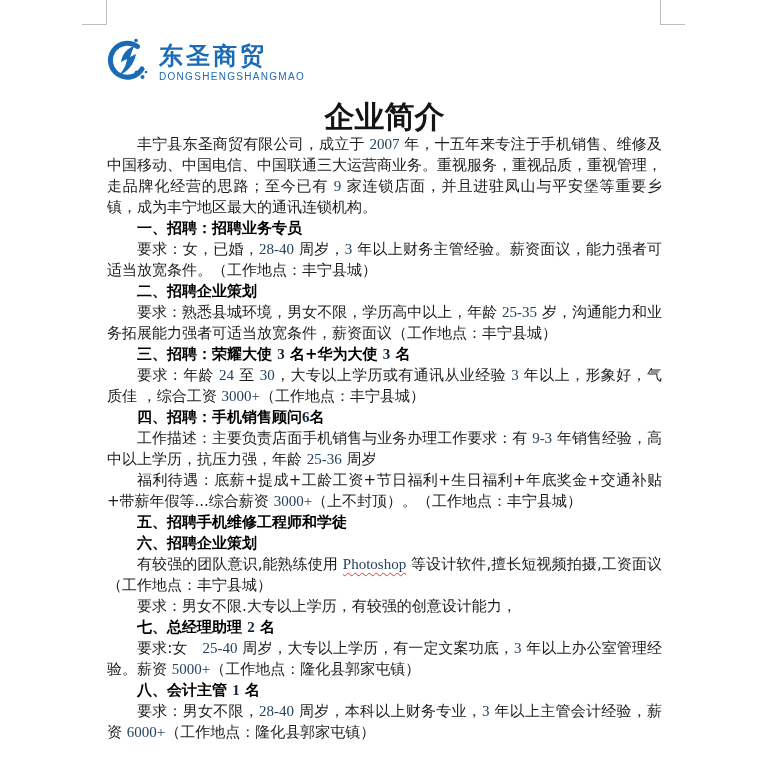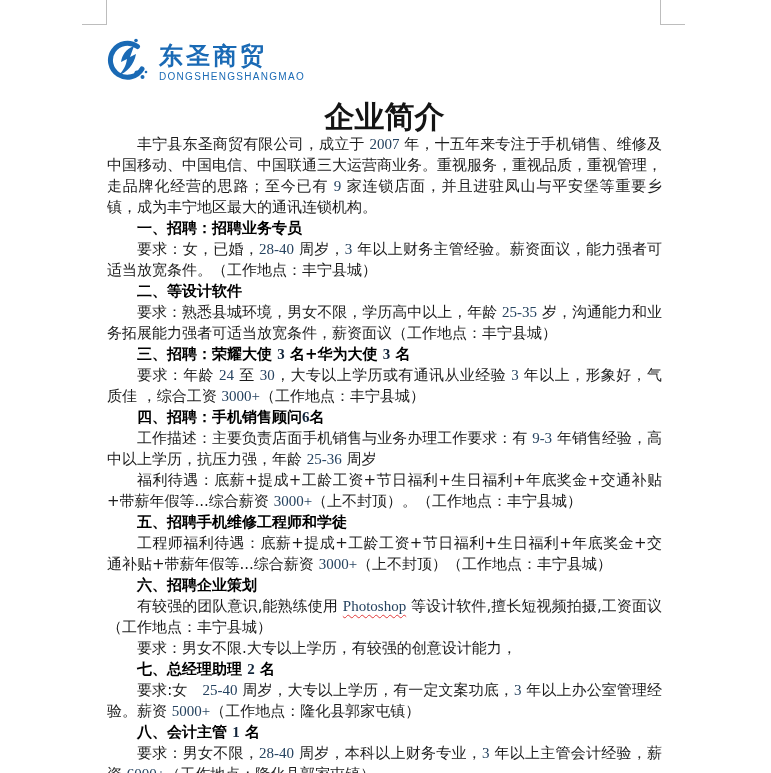--- a/index.html
+++ b/index.html
@@ -91,29 +91,28 @@
         <span class="logo-sub">DONGSHENGSHANGMAO</span>
       </span>
     </div>
 
     <h1 class="doc-title">企业简介</h1>
 
     <div class="doc-body">
         <p class="body">丰宁县东圣商贸有限公司，成立于 <span class="latin">2007</span> 年，十五年来专注于手机销售、维修及中国移动、中国电信、中国联通三大运营商业务。重视服务，重视品质，重视管理，走品牌化经营的思路；至今已有 <span class="latin">9</span> 家连锁店面，并且进驻凤山与平安堡等重要乡镇，成为丰宁地区最大的通讯连锁机构。</p>
         <p class="heading">一、招聘：招聘业务专员</p>
         <p class="body">要求：女，已婚，<span class="latin">28-40</span> 周岁，<span class="latin">3</span> 年以上财务主管经验。薪资面议，能力强者可适当放宽条件。（工作地点：丰宁县城）</p>
-        <p class="heading">二、等设计软件</p>
+        <p class="heading">二、招聘企业策划</p>
         <p class="body">要求：熟悉县城环境，男女不限，学历高中以上，年龄 <span class="latin">25-35</span> 岁，沟通能力和业务拓展能力强者可适当放宽条件，薪资面议（工作地点：丰宁县城）</p>
         <p class="heading">三、招聘：荣耀大使 <span class="latin">3</span> 名+华为大使 <span class="latin">3</span> 名</p>
         <p class="body">要求：年龄 <span class="latin">24</span> 至 <span class="latin">30</span>，大专以上学历或有通讯从业经验 <span class="latin">3</span> 年以上，形象好，气质佳 ，综合工资 <span class="latin">3000+</span>（工作地点：丰宁县城）</p>
         <p class="heading">四、招聘：手机销售顾问<span class="latin">6</span>名</p>
         <p class="body">工作描述：主要负责店面手机销售与业务办理工作要求：有 <span class="latin">9-3</span> 年销售经验，高中以上学历，抗压力强，年龄 <span class="latin">25-36</span> 周岁</p>
         <p class="body">福利待遇：底薪+提成+工龄工资+节日福利+生日福利+年底奖金+交通补贴+带薪年假等...综合薪资 <span class="latin">3000+</span>（上不封顶）。（工作地点：丰宁县城）</p>
         <p class="heading">五、招聘手机维修工程师和学徒</p>
-        <p class="body">工程师福利待遇：底薪+提成+工龄工资+节日福利+生日福利+年底奖金+交通补贴+带薪年假等...综合薪资 <span class="latin">3000+</span>（上不封顶）（工作地点：丰宁县城）</p>
         <p class="heading">六、招聘企业策划</p>
         <p class="body">有较强的团队意识,能熟练使用 <span class="latin spell">Photoshop</span> 等设计软件,擅长短视频拍摄,工资面议（工作地点：丰宁县城）</p>
         <p class="body">要求：男女不限.大专以上学历，有较强的创意设计能力，</p>
         <p class="heading">七、总经理助理 <span class="latin">2</span> 名</p>
         <p class="body">要求:女　<span class="latin">25-40</span> 周岁，大专以上学历，有一定文案功底，<span class="latin">3</span> 年以上办公室管理经验。薪资 <span class="latin">5000+</span>（工作地点：隆化县郭家屯镇）</p>
         <p class="heading">八、会计主管 <span class="latin">1</span> 名</p>
         <p class="body">要求：男女不限，<span class="latin">28-40</span> 周岁，本科以上财务专业，<span class="latin">3</span> 年以上主管会计经验，薪资 <span class="latin">6000+</span>（工作地点：隆化县郭家屯镇）</p>
       </div>
 
   </div>

